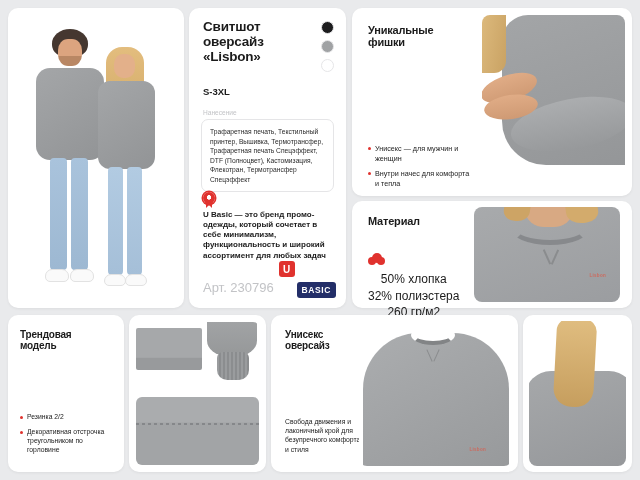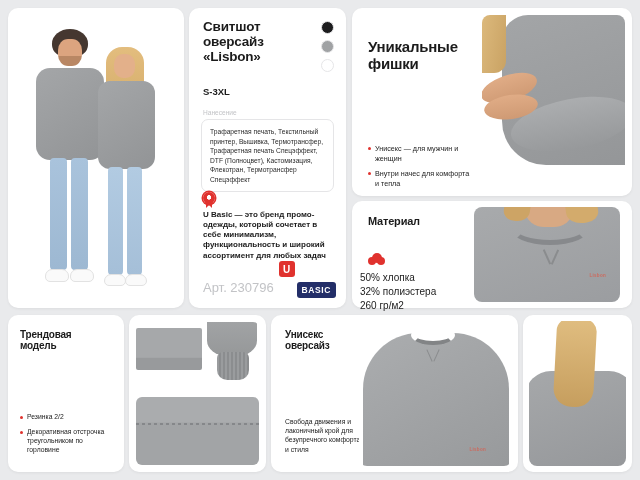--- a/index.html
+++ b/index.html
@@ -129,21 +129,21 @@
 
     <div style="position:absolute;left:14px;bottom:13px;font-size:13px;color:var(--muted);">Арт. 230796</div>
 
     <div class="logo">
       <span class="logo-u">U</span>
       <span class="logo-basic">BASIC</span>
     </div>
   </div>
 
   <div class="card" style="left:352px;top:8px;width:280px;height:188px;">
-    <div class="h1" style="position:absolute;left:16px;top:16px;font-size:15px;margin-top:15px;">Уникальные
+    <div class="h1" style="position:absolute;left:16px;top:16px;font-size:11px;">Уникальные
 фишки</div>
     <div class="bullets" style="position:absolute;left:16px;top:136px;width:106px;align-items:flex-end;">
       <div class="bullet">
         <span class="dot"></span>
         <span class="btxt">Унисекс — для мужчин и женщин</span>
       </div>
       <div class="bullet">
         <span class="dot"></span>
         <span class="btxt">Внутри начес для комфорта и тепла</span>
       </div>
@@ -157,21 +157,21 @@
     </div>
   </div>
 
   <div class="card" style="left:352px;top:201px;width:280px;height:107px;">
     <div class="h1" style="position:absolute;left:16px;top:14px;font-size:11px;">Материал</div>
     <div class="cloud-icon">
       <i style="left:0;top:4px;width:8px;height:8px;"></i>
       <i style="left:4px;top:0;width:10px;height:10px;"></i>
       <i style="left:9px;top:4px;width:8px;height:8px;"></i>
     </div>
-    <div style="position:absolute;left:8px;top:70px;font-size:10px;line-height:1.38;">
+    <div style="position:absolute;left:16px;top:70px;font-size:12px;line-height:1.38;text-align:center;">
       <div>50% хлопка</div>
       <div>32% полиэстера</div>
       <div>260 гр/м2</div>
     </div>
     <div class="photo" style="left:122px;top:6px;width:146px;height:95px;">
       <div class="m-bg"></div>
       <div class="m-neck"></div>
       <div class="m-hairl"></div>
       <div class="m-hairr"></div>
       <div class="m-collar"></div>

